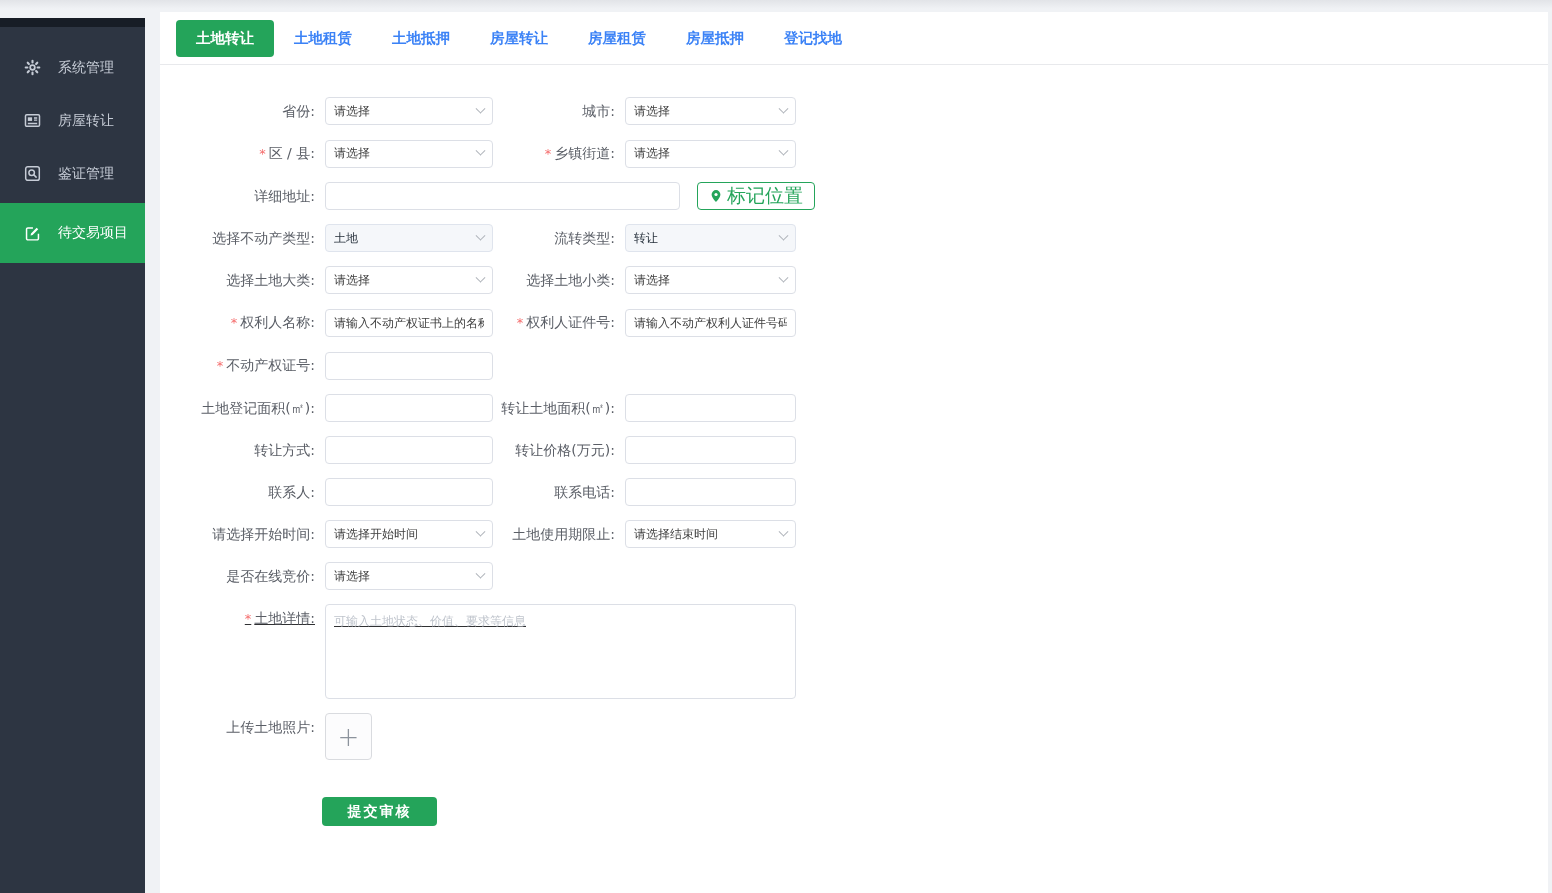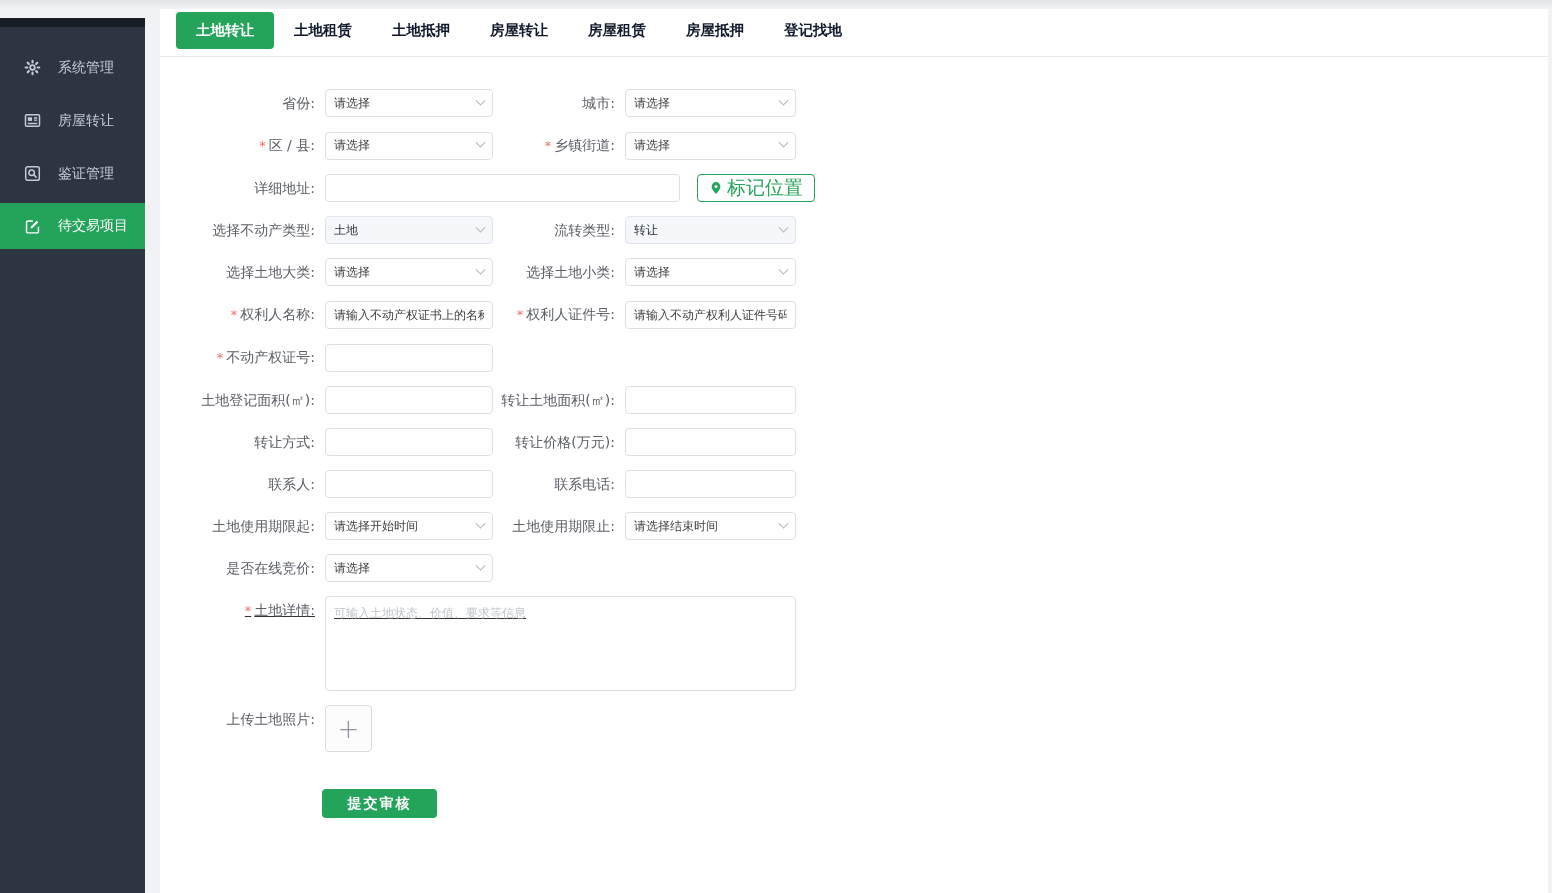--- a/index.html
+++ b/index.html
@@ -13,30 +13,30 @@
   .top-shadow { position:absolute; left:0; top:0; right:0; height:9px;
     background:linear-gradient(#e2e4e8,#f0f2f5); z-index:1; }
 
   
   .sidebar { position:absolute; left:0; top:18px; bottom:0; width:145px; background:#2d3542; z-index:2; }
   .sidebar-top-strip { height:9px; background:#171d26; }
   .menu { padding-top:14px; }
   .menu-item { height:53px; display:flex; align-items:center; padding-left:24px;
     color:#c6ccd6; font-size:14px; cursor:pointer; }
   .menu-item .mi-icon { width:17px; height:17px; margin-right:17px; flex:0 0 17px; display:flex; align-items:center; justify-content:center; }
-  .menu-item.active { background:#24a45a; color:#ffffff; height:46px; margin:3px 0 4px 0; }
+  .menu-item.active { background:#24a45a; color:#ffffff; height:60px; margin:3px 0 4px 0; }
   .mi-icon svg { width:17px; height:17px; display:block; }
 
   
-  .main-card { position:absolute; left:160px; top:4px; width:1388px; bottom:0; background:#ffffff; }
+  .main-card { position:absolute; left:160px; top:12px; width:1388px; bottom:0; background:#ffffff; }
 
   
   .tabs { display:flex; align-items:center; height:53px; padding:0 16px;
     border-bottom:1px solid #e8e9ec; }
-  .tab { padding:9px 20px; font-size:14.5px; font-weight:600; color:#0f172a;
+  .tab { padding:9px 20px; font-size:14.5px; font-weight:600; color:#3b82f6;
     border-radius:4px; cursor:pointer; white-space:nowrap; }
   .tab.active { background:#24a45a; color:#ffffff; }
 
   
   .form { padding-top:32px; font-size:14px; }
   .row { display:flex; align-items:center; margin-bottom:14px; }
   .field { display:flex; align-items:center; }
   .lbl { text-align:right; padding-right:10px; color:#5a5e66; font-size:14px;
     line-height:28px; white-space:nowrap; }
   .f1 > .lbl { width:165px; }
@@ -273,21 +273,21 @@
       </div>
       <div class="field f2">
         <label class="lbl"><span>联系电话:</span></label>
         <input class="ctrl inp w2" type="text" style="">
       </div>
     </div>
 
 
     <div class="row">
       <div class="field f1">
-        <label class="lbl"><span>土地使用期限起:</span></label>
+        <label class="lbl"><span>请选择开始时间:</span></label>
         <div class="ctrl sel w1">
           <span class="ph">请选择开始时间</span>
           <span class="chev"></span>
         </div>
       </div>
       <div class="field f2">
         <label class="lbl"><span>土地使用期限止:</span></label>
         <div class="ctrl sel w2">
           <span class="ph">请选择结束时间</span>
           <span class="chev"></span>

